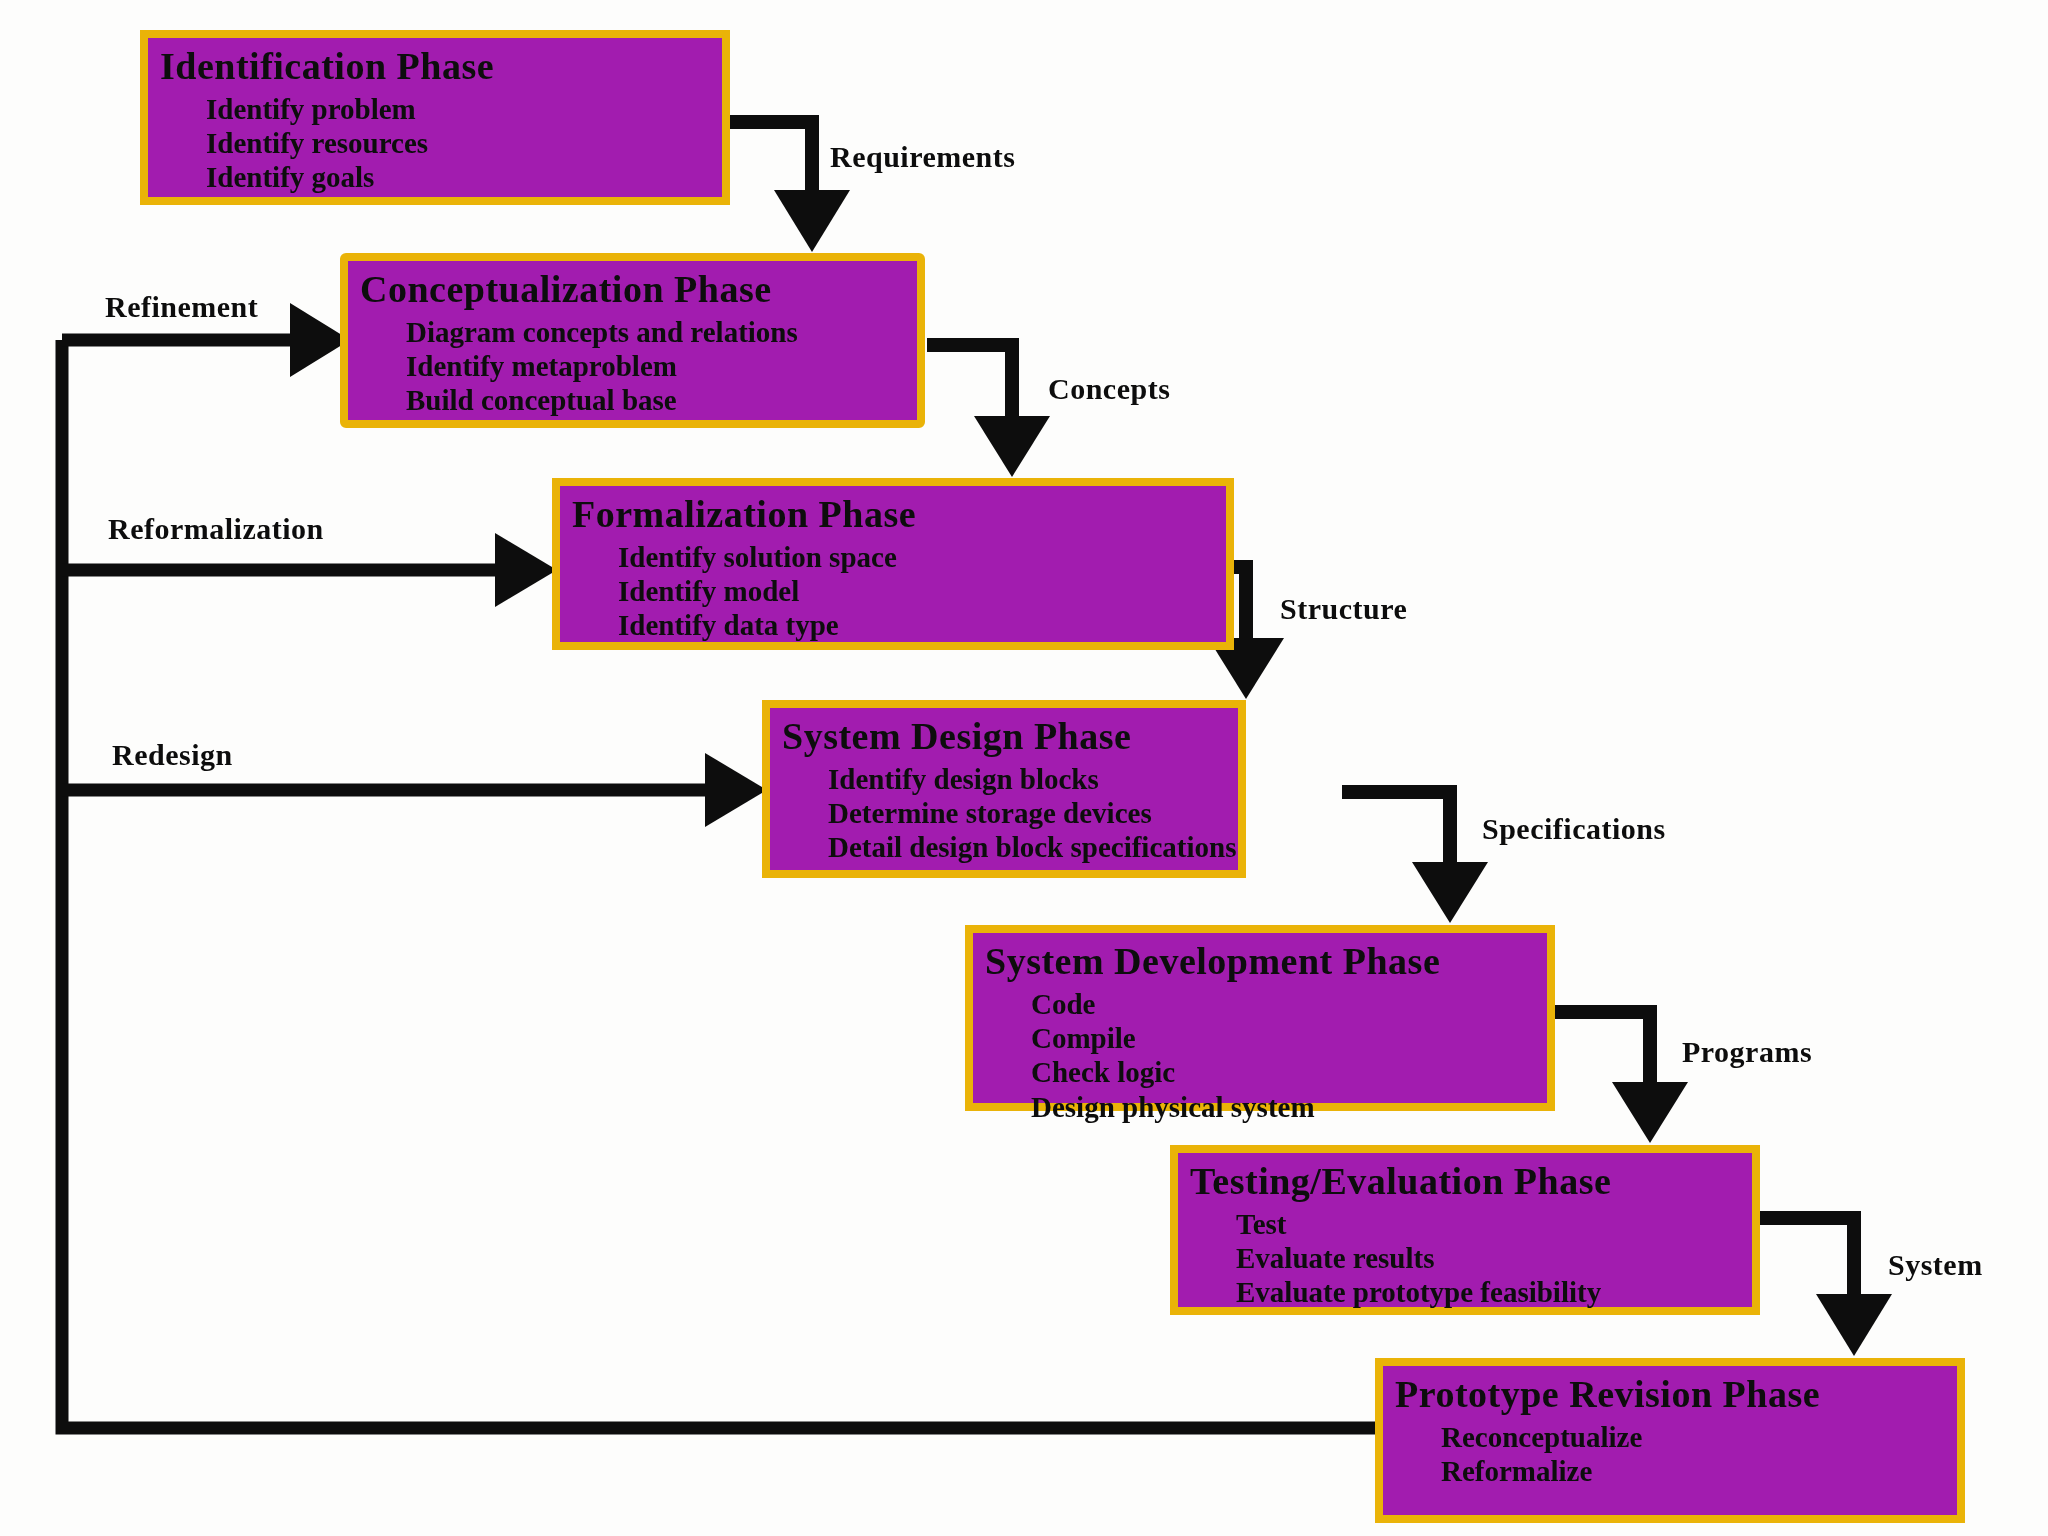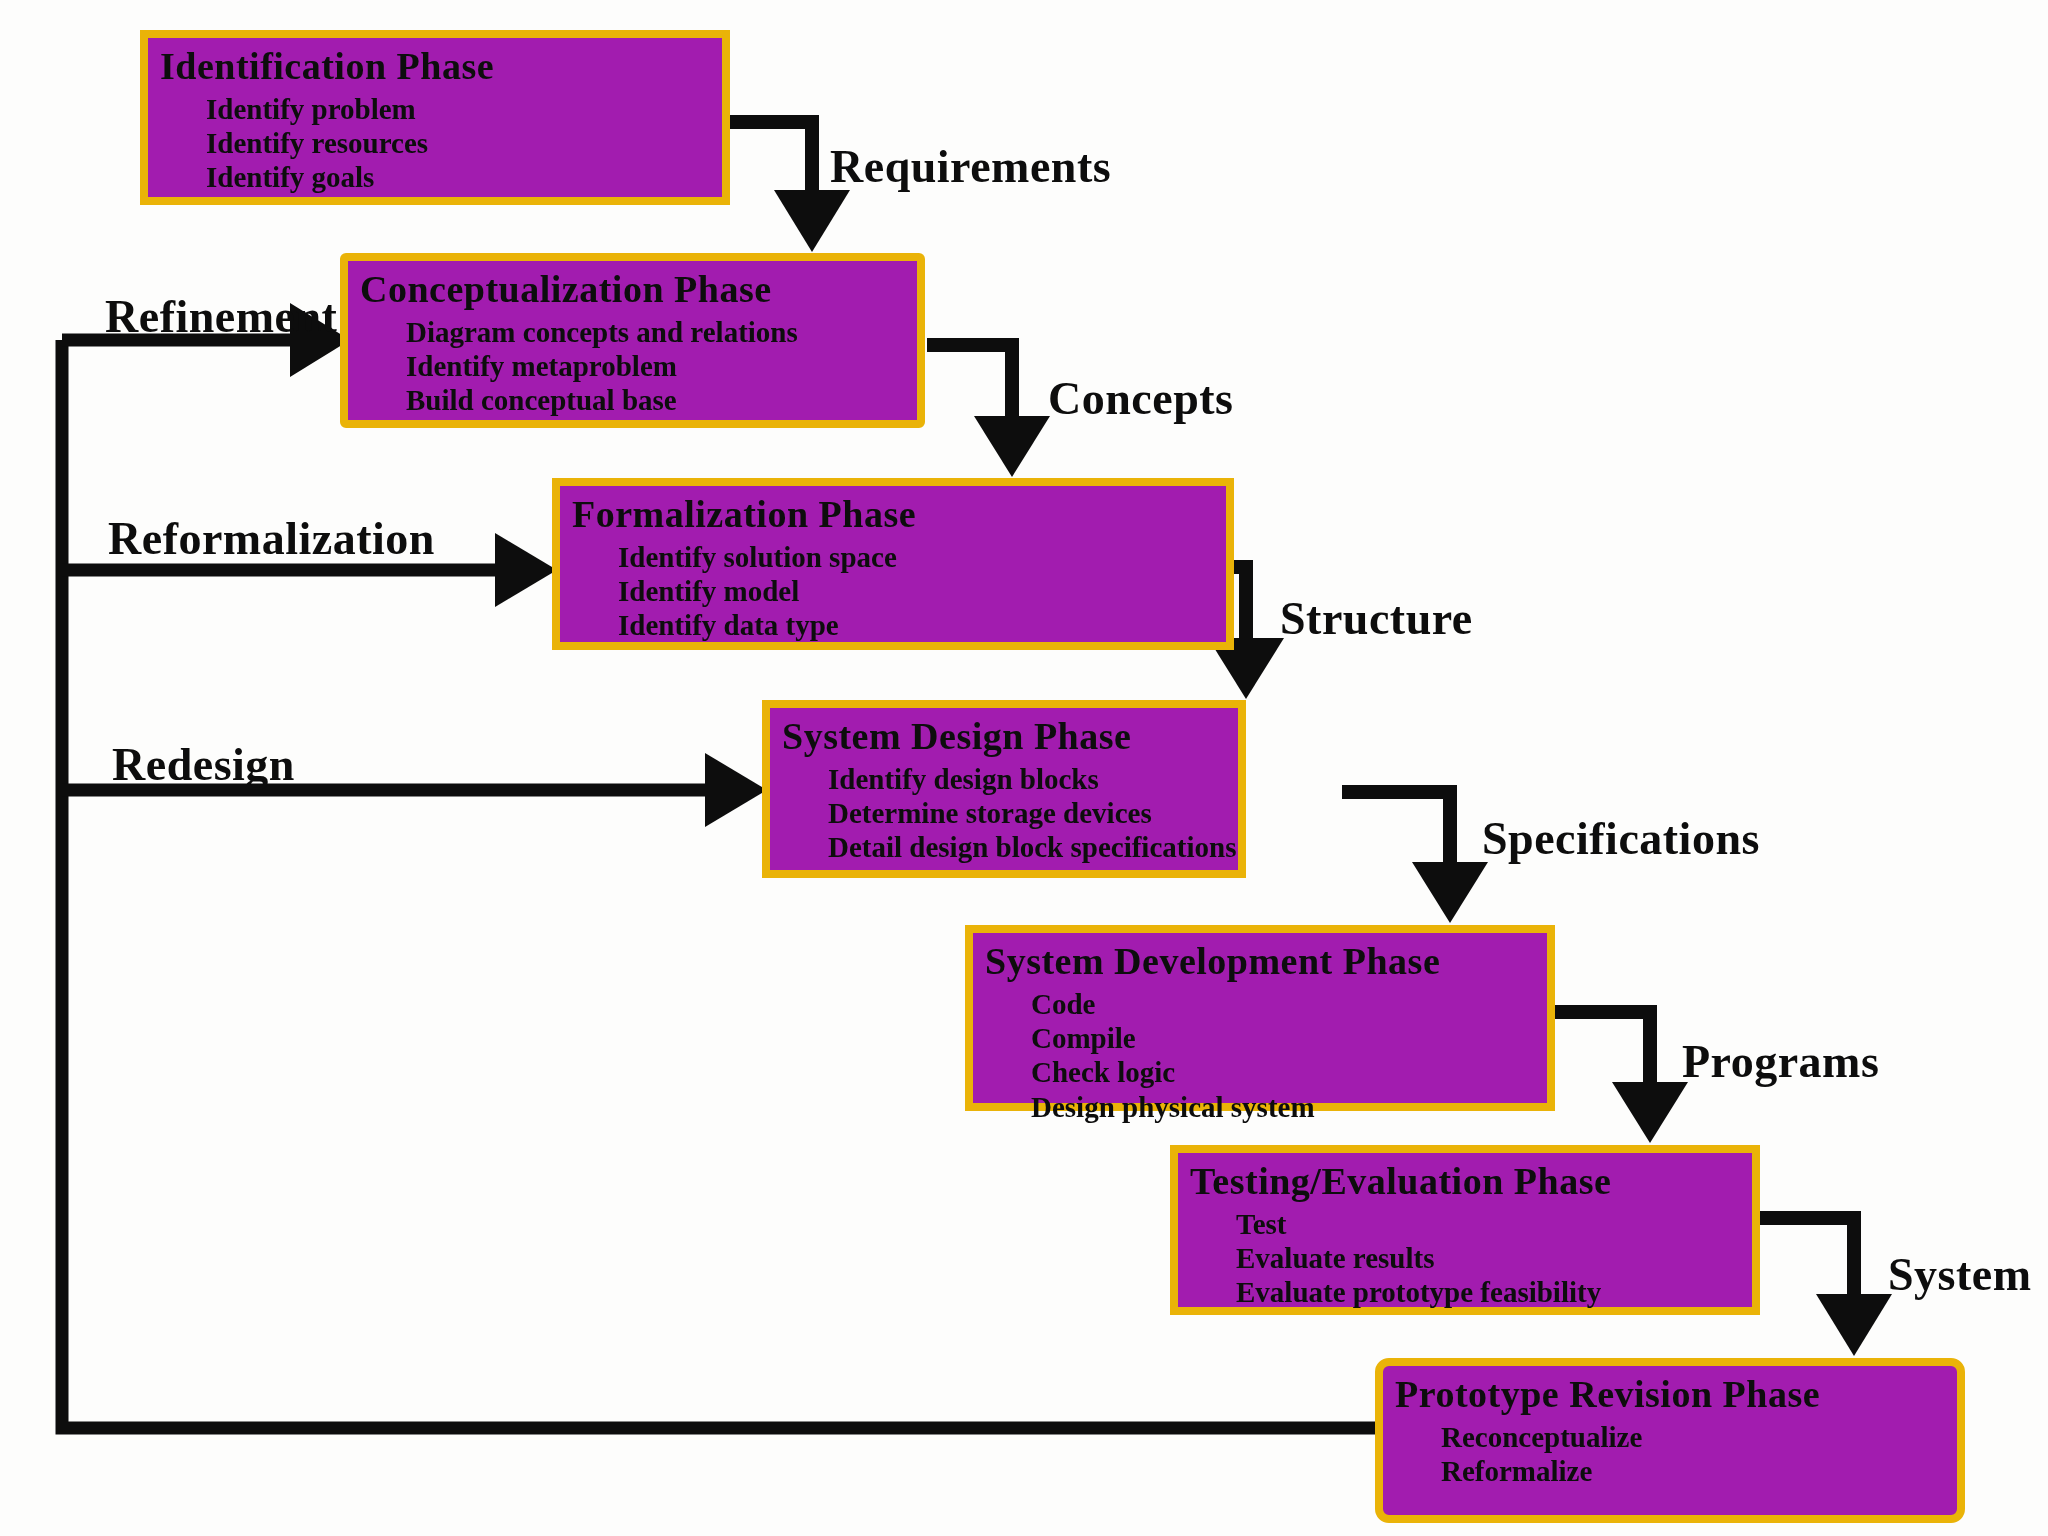--- a/index.html
+++ b/index.html
@@ -12,21 +12,21 @@
   .trunk{fill:none;stroke:#0d0d0d;stroke-width:13;}
   .head{fill:#0d0d0d;stroke:none;}
   .phase-box{
     position:absolute;box-sizing:border-box;border:8px solid #eab308;
     background:#a21caf;padding:8px 10px 4px 12px;
   }
   .phase-title{font-size:38px;font-weight:bold;line-height:1.08;letter-spacing:.5px;white-space:nowrap;}
   .phase-items{list-style:none;margin:5px 0 0 46px;padding:0;}
   .phase-items li{font-size:29px;font-weight:bold;line-height:1.18;white-space:nowrap;}
   .flow-label{
-    position:absolute;font-size:46px;font-weight:bold;white-space:nowrap;letter-spacing:.5px;
+    position:absolute;font-size:30px;font-weight:bold;white-space:nowrap;letter-spacing:.5px;
   }
 </style>
 </head>
 <body>
 
 <div id="canvas">
 
   <svg id="connectors" viewBox="0 0 2048 1536">
 
     <path class="conn" d="M 722 122 H 812 V 196"></path>
@@ -107,21 +107,21 @@
 
   <div class="phase-box" style="left:1170px;top:1145px;width:590px;height:170px;">
     <div class="phase-title">Testing/Evaluation Phase</div>
     <ul class="phase-items">
       <li>Test</li>
       <li>Evaluate results</li>
       <li>Evaluate prototype feasibility</li>
     </ul>
   </div>
 
-  <div class="phase-box" style="left:1375px;top:1358px;width:590px;height:165px;border-radius:14px;">
+  <div class="phase-box" style="left:1375px;top:1358px;width:590px;height:165px;">
     <div class="phase-title">Prototype Revision Phase</div>
     <ul class="phase-items">
       <li>Reconceptualize</li>
       <li>Reformalize</li>
     </ul>
   </div>
 
   <div class="flow-label" style="left:830px;top:140px;">Requirements</div>
   <div class="flow-label" style="left:1048px;top:372px;">Concepts</div>
   <div class="flow-label" style="left:1280px;top:592px;">Structure</div>

